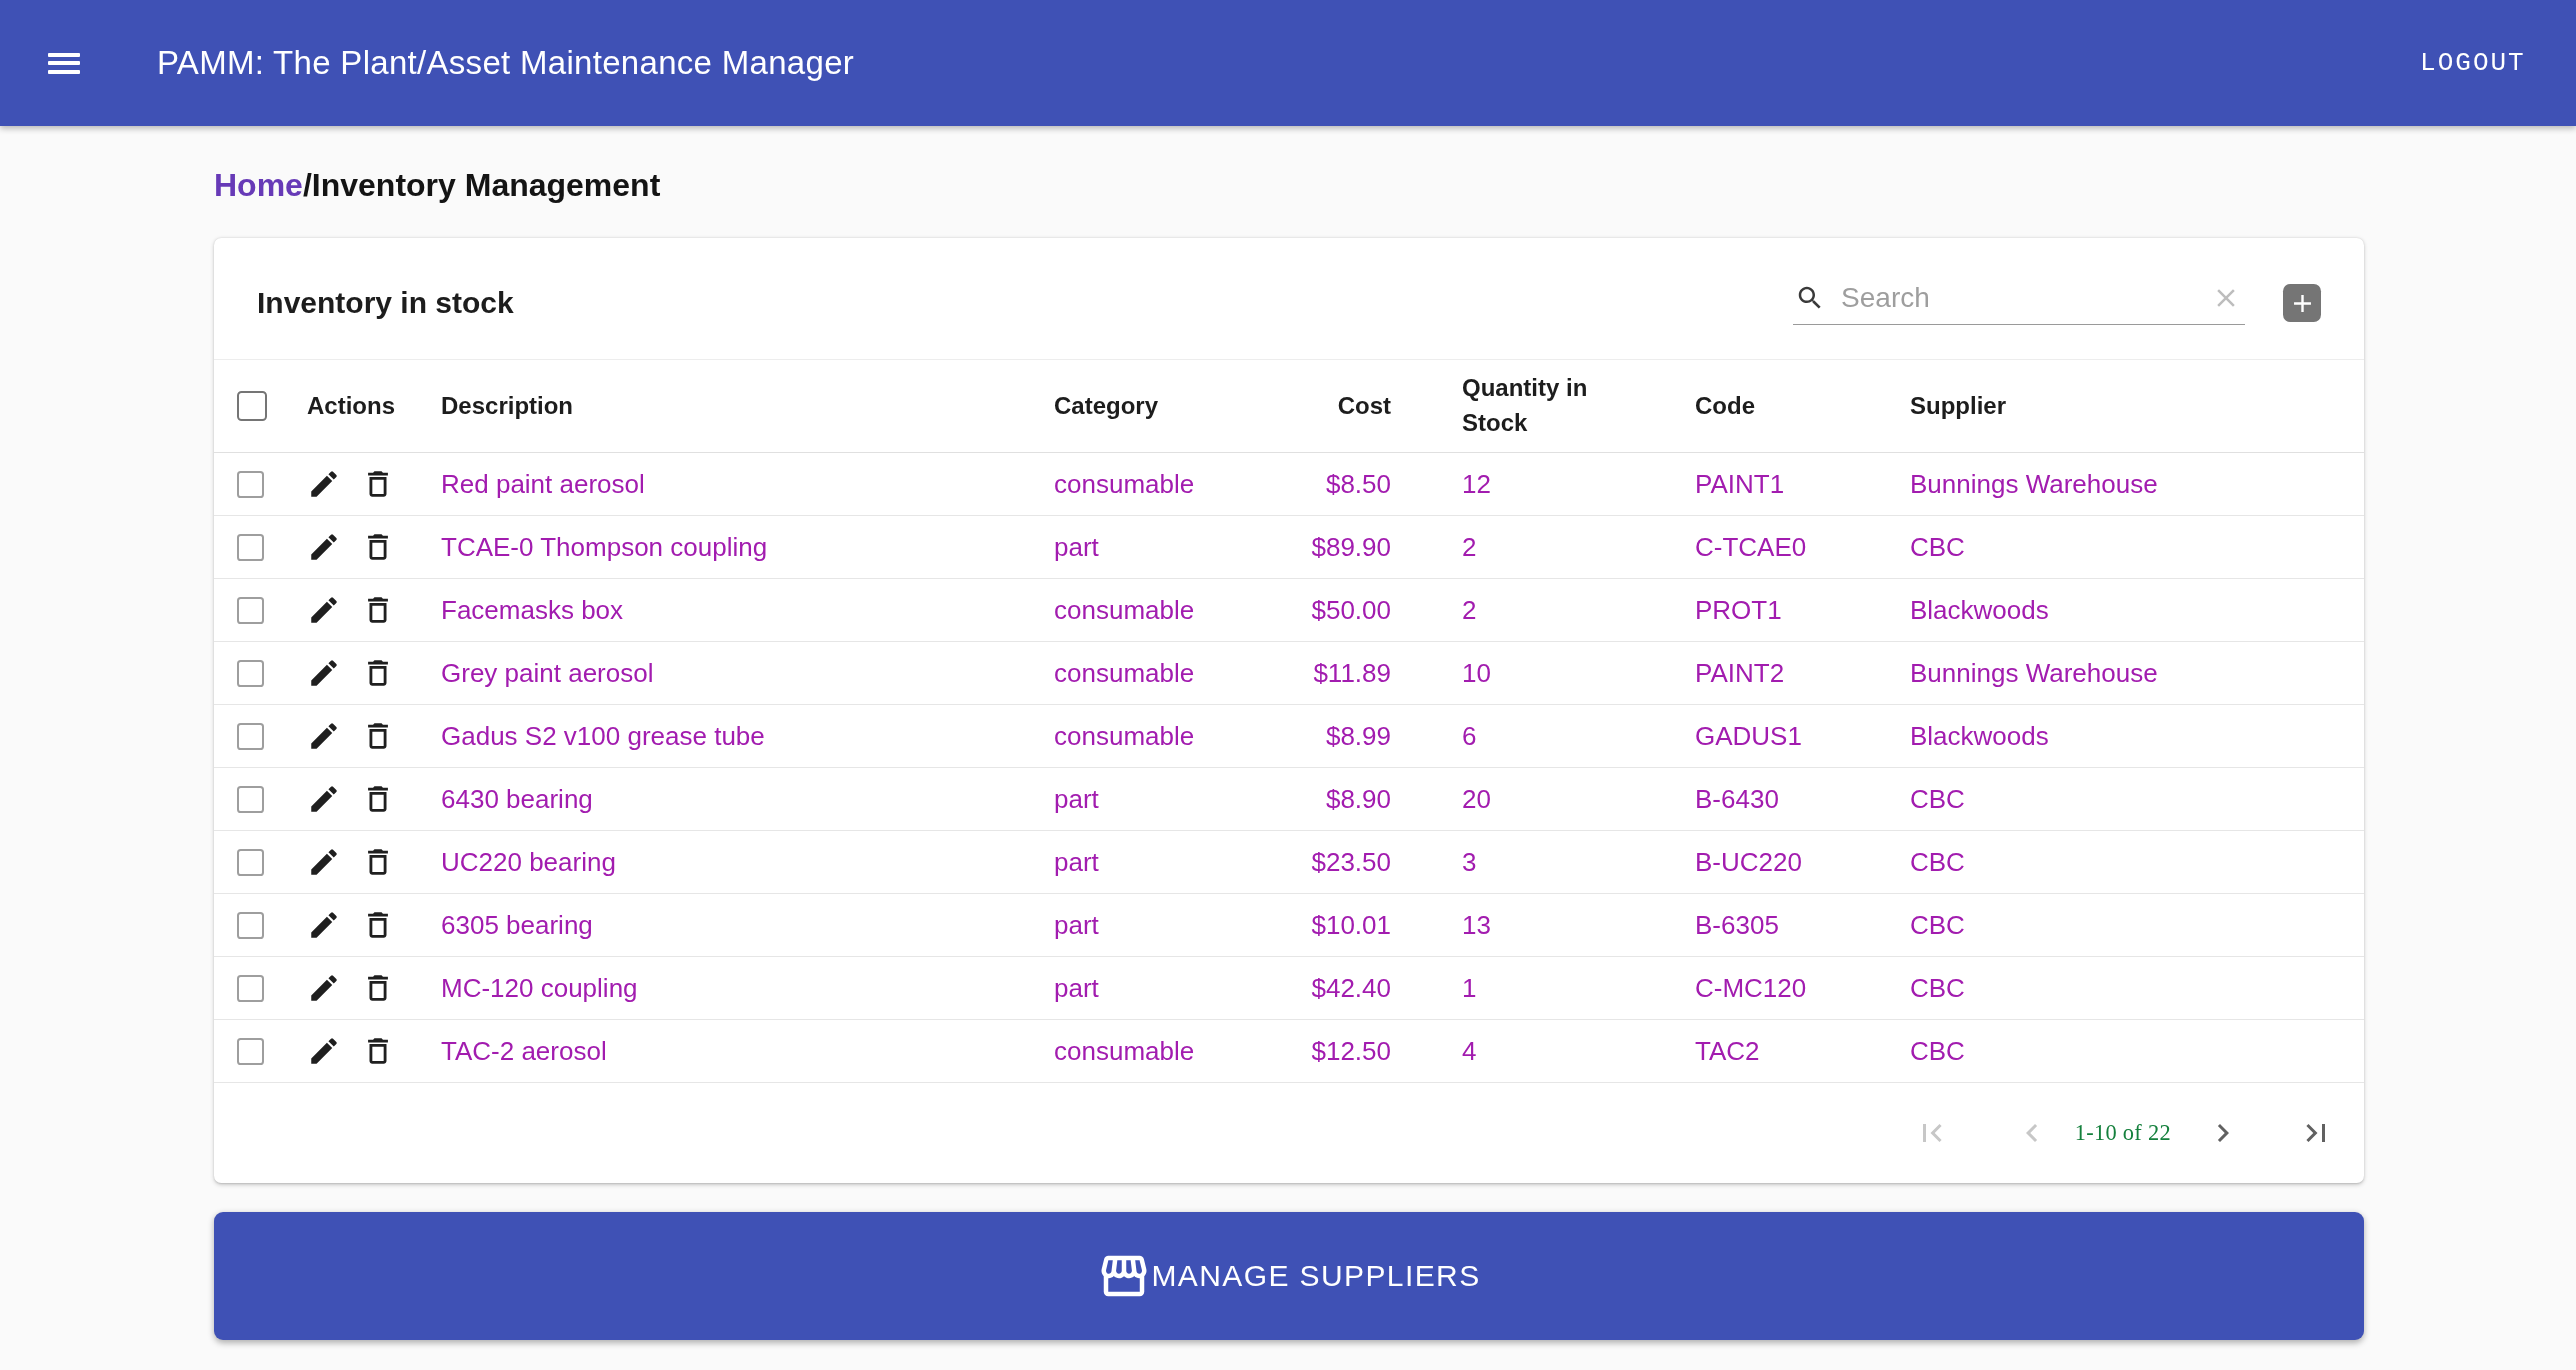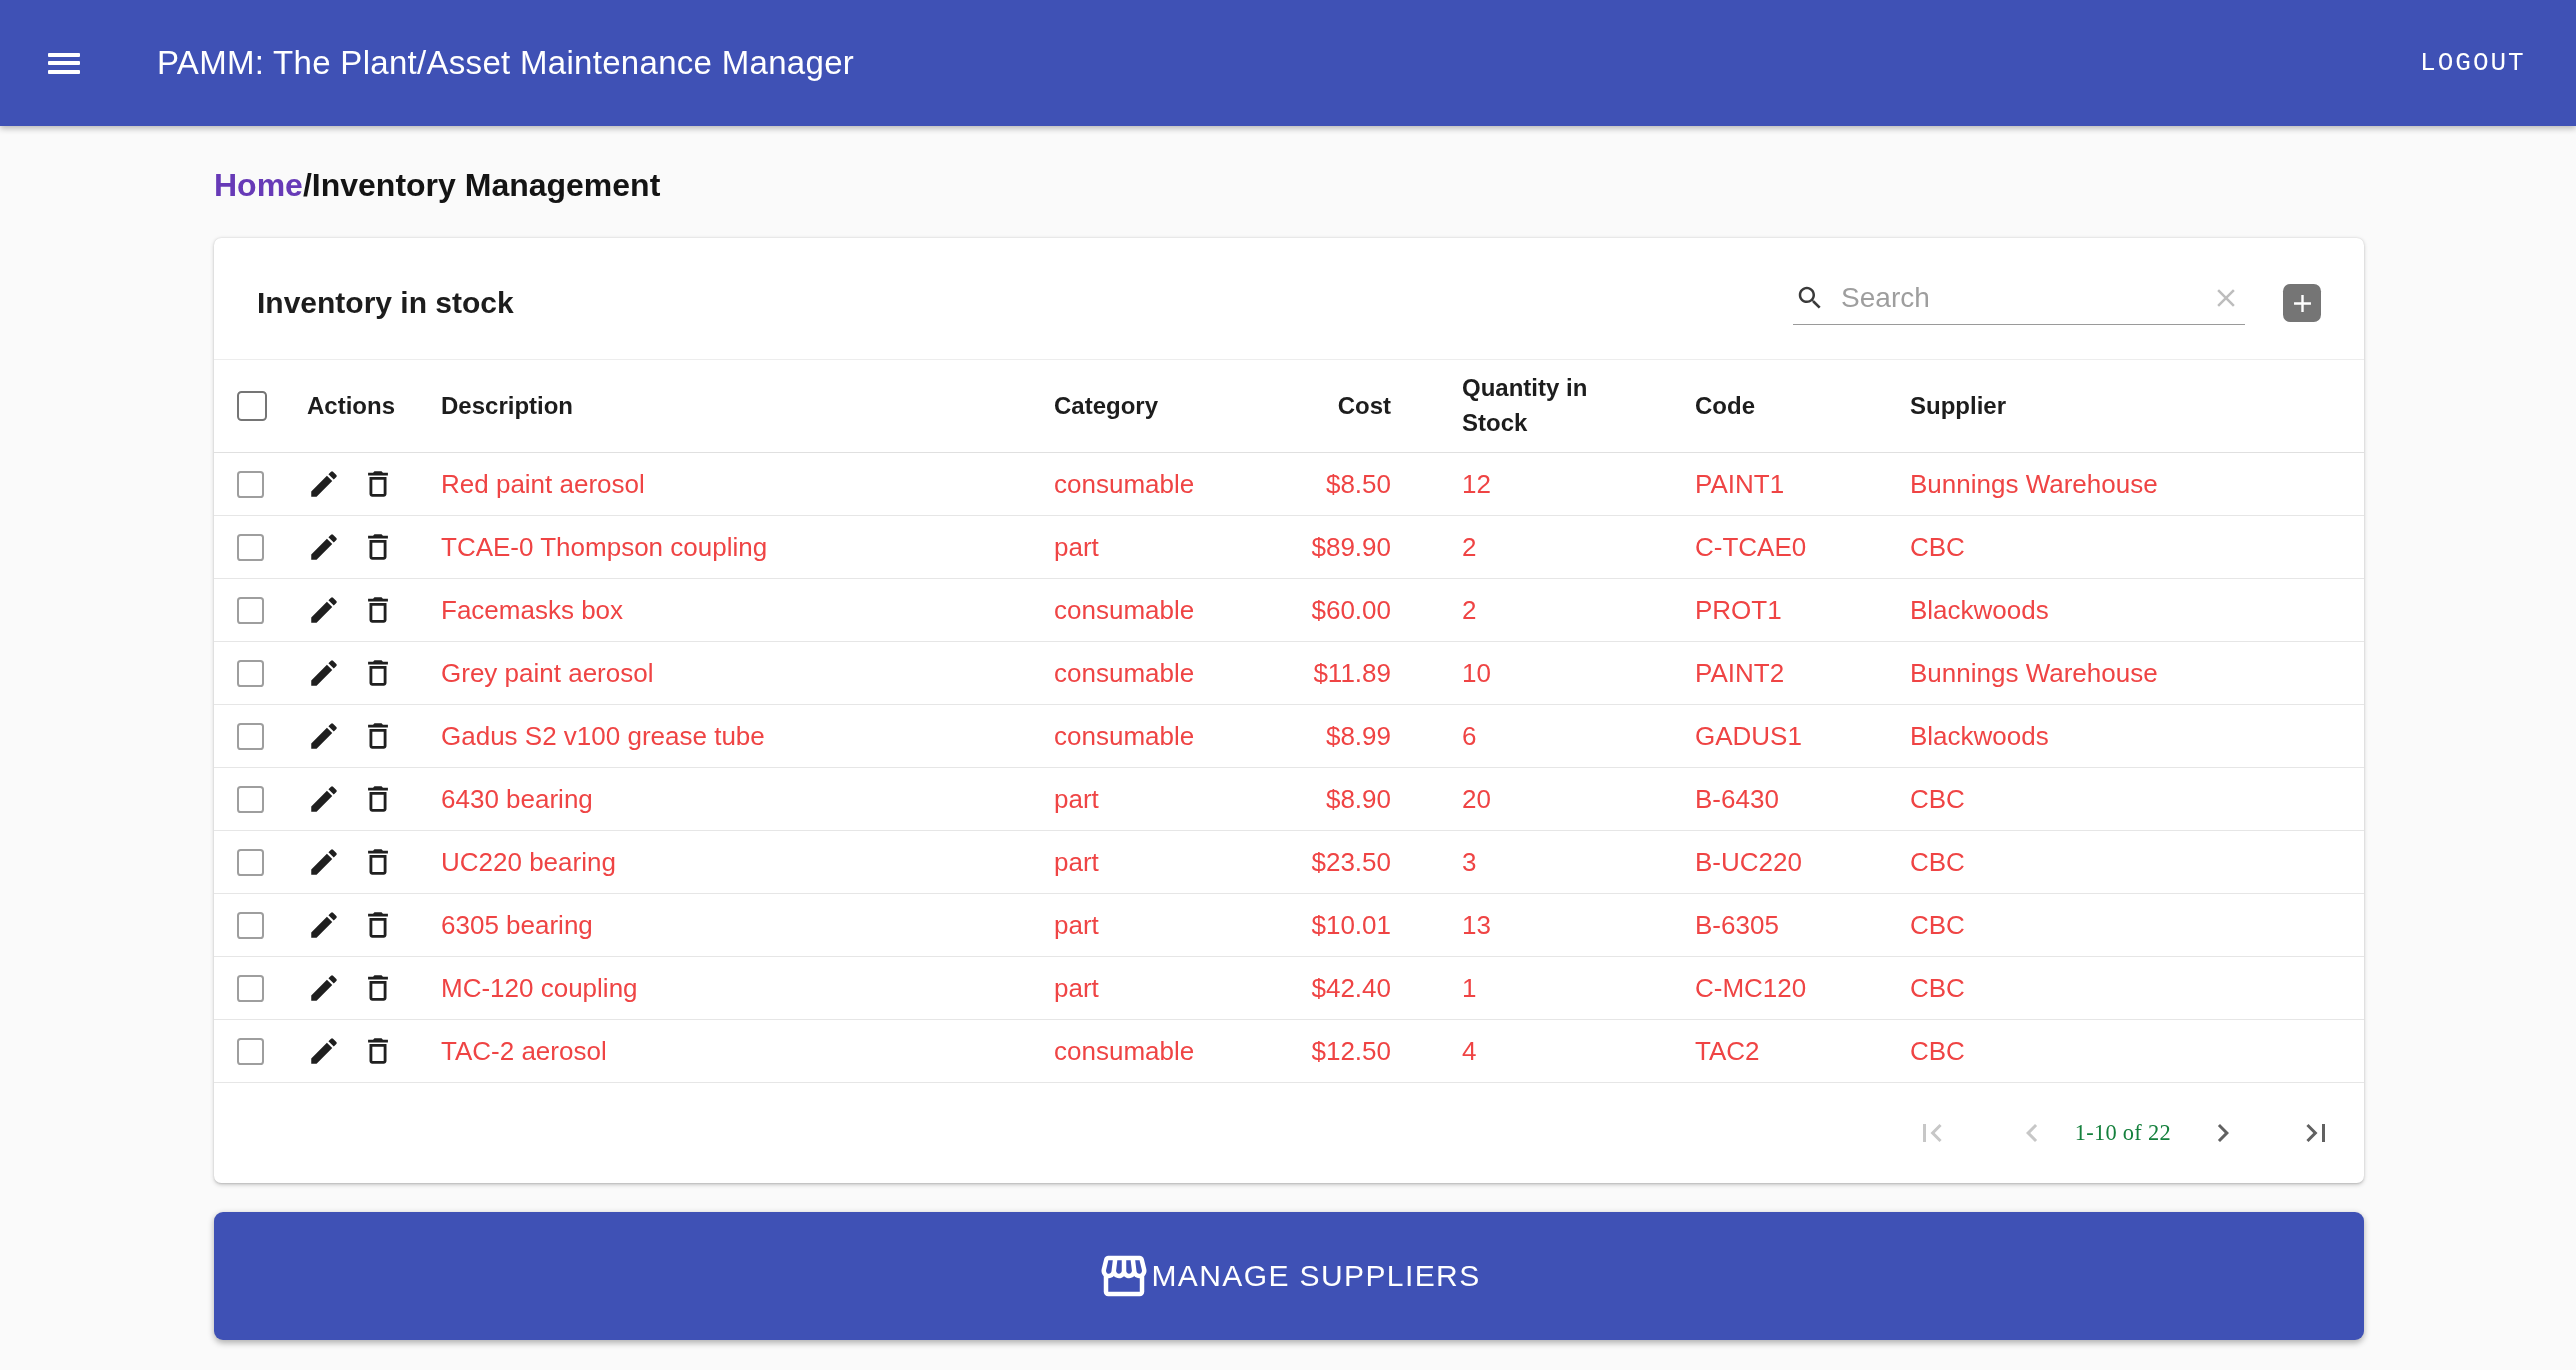--- a/index.html
+++ b/index.html
@@ -66,21 +66,21 @@
     padding:0;
   }
   
   .thead{
     display:flex; align-items:center; min-height:94px;
     border-top:0.9px solid #ededed; border-bottom:0.9px solid #e0e0e0;
     font-size:24px; font-weight:700; color:#1d1d1d;
   }
   .trow{
     display:flex; align-items:center; height:63px;
-    border-bottom:0.9px solid #e6e6e6; font-size:26px; color:#ef4444;
+    border-bottom:0.9px solid #e6e6e6; font-size:26px; color:#a21caf;
   }
   .c-check{ width:93px; padding-left:23px; flex-shrink:0; display:flex; align-items:center; }
   .c-actions{ width:134px; flex-shrink:0; display:flex; align-items:center; gap:19.7px; }
   .c-desc{ width:613px; flex-shrink:0; }
   .c-cat{ width:224px; flex-shrink:0; }
   .c-cost{ width:113px; flex-shrink:0; text-align:right; }
   .c-qty{ width:233px; margin-left:71px; flex-shrink:0; }
   .c-code{ width:215px; flex-shrink:0; }
   .c-supplier{ flex:1; }
   .qty-hdr{ display:inline-block; width:139px; line-height:1.45; }
@@ -225,21 +225,21 @@
             </svg>
           </button>
           <button class="icon-btn" aria-label="delete">
             <svg width="34" height="34" viewBox="0 0 24 24" fill="#1f1f1f">
               <path d="M16 9v10H8V9h8m-1.5-6h-5l-1 1H5v2h14V4h-3.5l-1-1zM18 7H6v12c0 1.1.9 2 2 2h8c1.1 0 2-.9 2-2V7z"></path>
             </svg>
           </button>
         </div>
         <div class="c-desc">Facemasks box</div>
         <div class="c-cat">consumable</div>
-        <div class="c-cost">$60.00</div>
+        <div class="c-cost">$50.00</div>
         <div class="c-qty">2</div>
         <div class="c-code">PROT1</div>
         <div class="c-supplier">Blackwoods</div>
       </div>
 
       <div class="trow">
         <div class="c-check">
           <span class="cb"></span>
         </div>
         <div class="c-actions">

